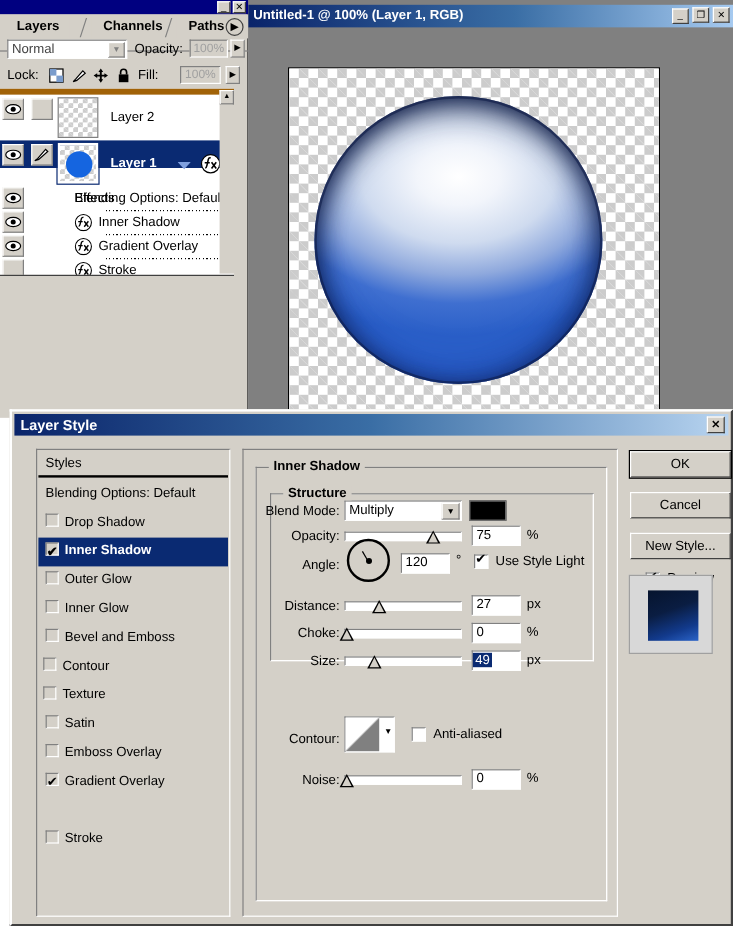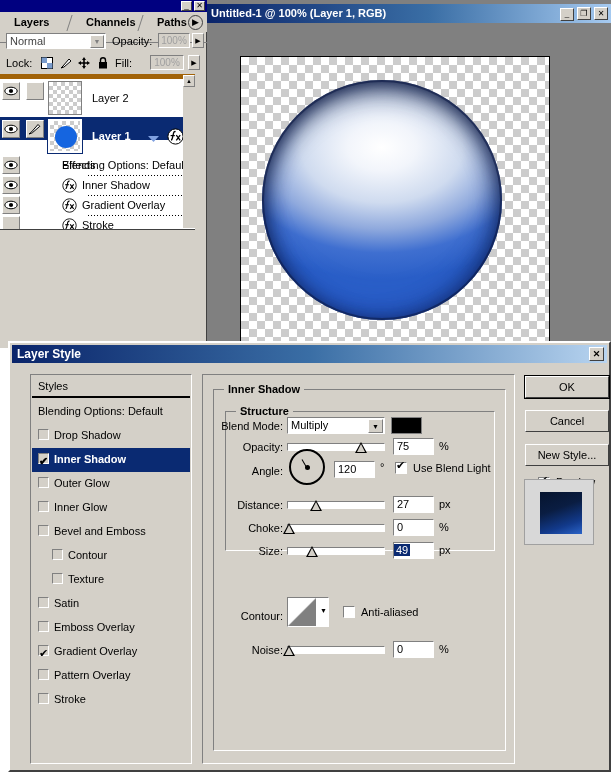--- a/index.html
+++ b/index.html
@@ -204,21 +204,21 @@
   .style-item.sel { background:#0a2a72; color:#ffffff; font-weight:bold; }
   .style-item .cb {
     display:inline-block; width:11px; height:11px; background:#d4d0c8;
     border-top:1px solid #808080; border-left:1px solid #808080;
     border-right:1px solid #ffffff; border-bottom:1px solid #ffffff;
     vertical-align:-1px; margin-right:5px; position:relative;
   }
   .style-item .cb.on::after {
     content:"✔"; position:absolute; left:0px; top:-4px; font-size:11px; color:#000;
   }
-  .style-item.indent { padding-left:20px; }
+  .style-item.indent { padding-left:4px; }
 
   
   #settings-panel {
     position:absolute; left:192px; top:31px; width:313px; height:390px;
     background:#d4d0c8;
     border-top:1px solid #808080; border-left:1px solid #808080;
     border-right:1px solid #ffffff; border-bottom:1px solid #ffffff;
   }
   .grp { position:absolute; border:1px solid #ffffff; }
   .grp-inner { position:absolute; inset:-1px; border:1px solid #808080;
@@ -541,23 +541,20 @@
     </div>
     <div class="style-item" style="top:217px;">
       <span class="cb"></span><span>Satin</span>
     </div>
     <div class="style-item" style="top:241px;">
       <span class="cb"></span><span>Emboss Overlay</span>
     </div>
     <div class="style-item" style="top:265px;">
       <span class="cb on"></span><span>Gradient Overlay</span>
     </div>
-    <div class="style-item" style="top:289px;">
-      <span class="cb"></span><span>Pattern Overlay</span>
-    </div>
     <div class="style-item" style="top:313px;">
       <span class="cb"></span><span>Stroke</span>
     </div>
   </div>
 
   <div id="settings-panel">
 
     <div class="grp" style="left:10px; top:14px; width:293px; height:362px;">
       <div class="grp-inner"></div>
       <div class="grp-title">Inner Shadow</div>
@@ -583,21 +580,21 @@
     <div class="unit" style="left:236px; top:65px;">%</div>
 
     <div class="fld-label" style="left:8px; top:90px; width:72px;">Angle:</div>
     <div id="angle-dial" style="left:86px; top:74px;">
       <div class="needle"></div>
       <div class="hub"></div>
     </div>
     <div class="txtbox" style="left:131px; top:86px; width:41px; height:17px;">120</div>
     <div class="unit" style="left:177px; top:86px;">°</div>
     <div class="cbx on" style="left:192px; top:87px;"></div>
-    <div class="abs" style="left:210px; top:87px; font-size:11px;">Use Blend Light</div>
+    <div class="abs" style="left:210px; top:87px; font-size:11px;">Use Style Light</div>
 
     <div class="fld-label" style="left:8px; top:124px; width:72px;">Distance:</div>
     <div class="slider-track" style="left:84px; top:126px; width:98px;">
       <div class="thumb-shape" style="left:22px; top:-2px;"></div>
     </div>
     <div class="txtbox" style="left:190px; top:121px; width:41px; height:17px;">27</div>
     <div class="unit" style="left:236px; top:123px;">px</div>
 
     <div class="fld-label" style="left:8px; top:147px; width:72px;">Choke:</div>
     <div class="slider-track" style="left:84px; top:149px; width:98px;">

